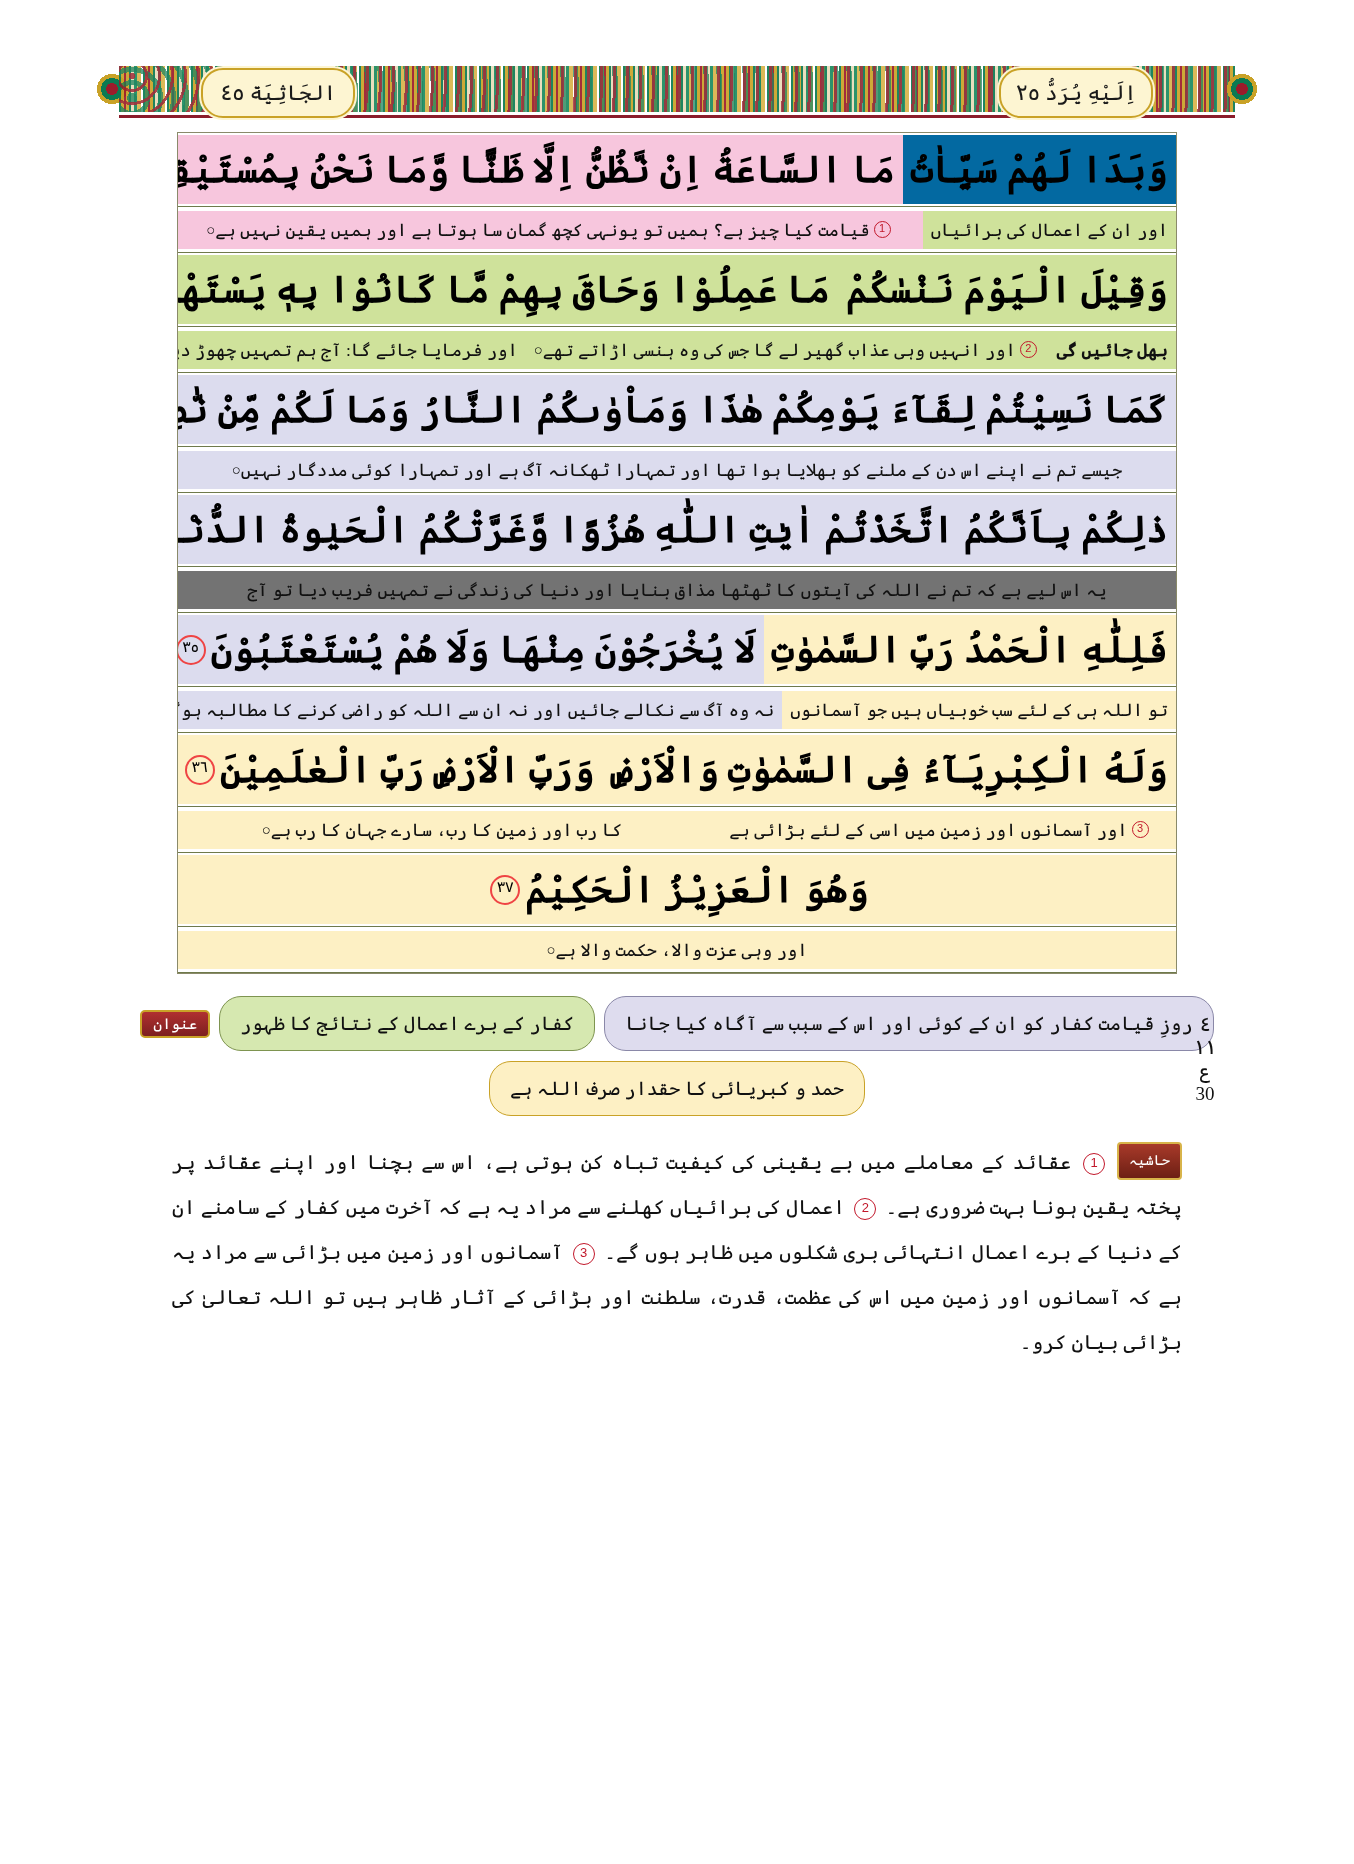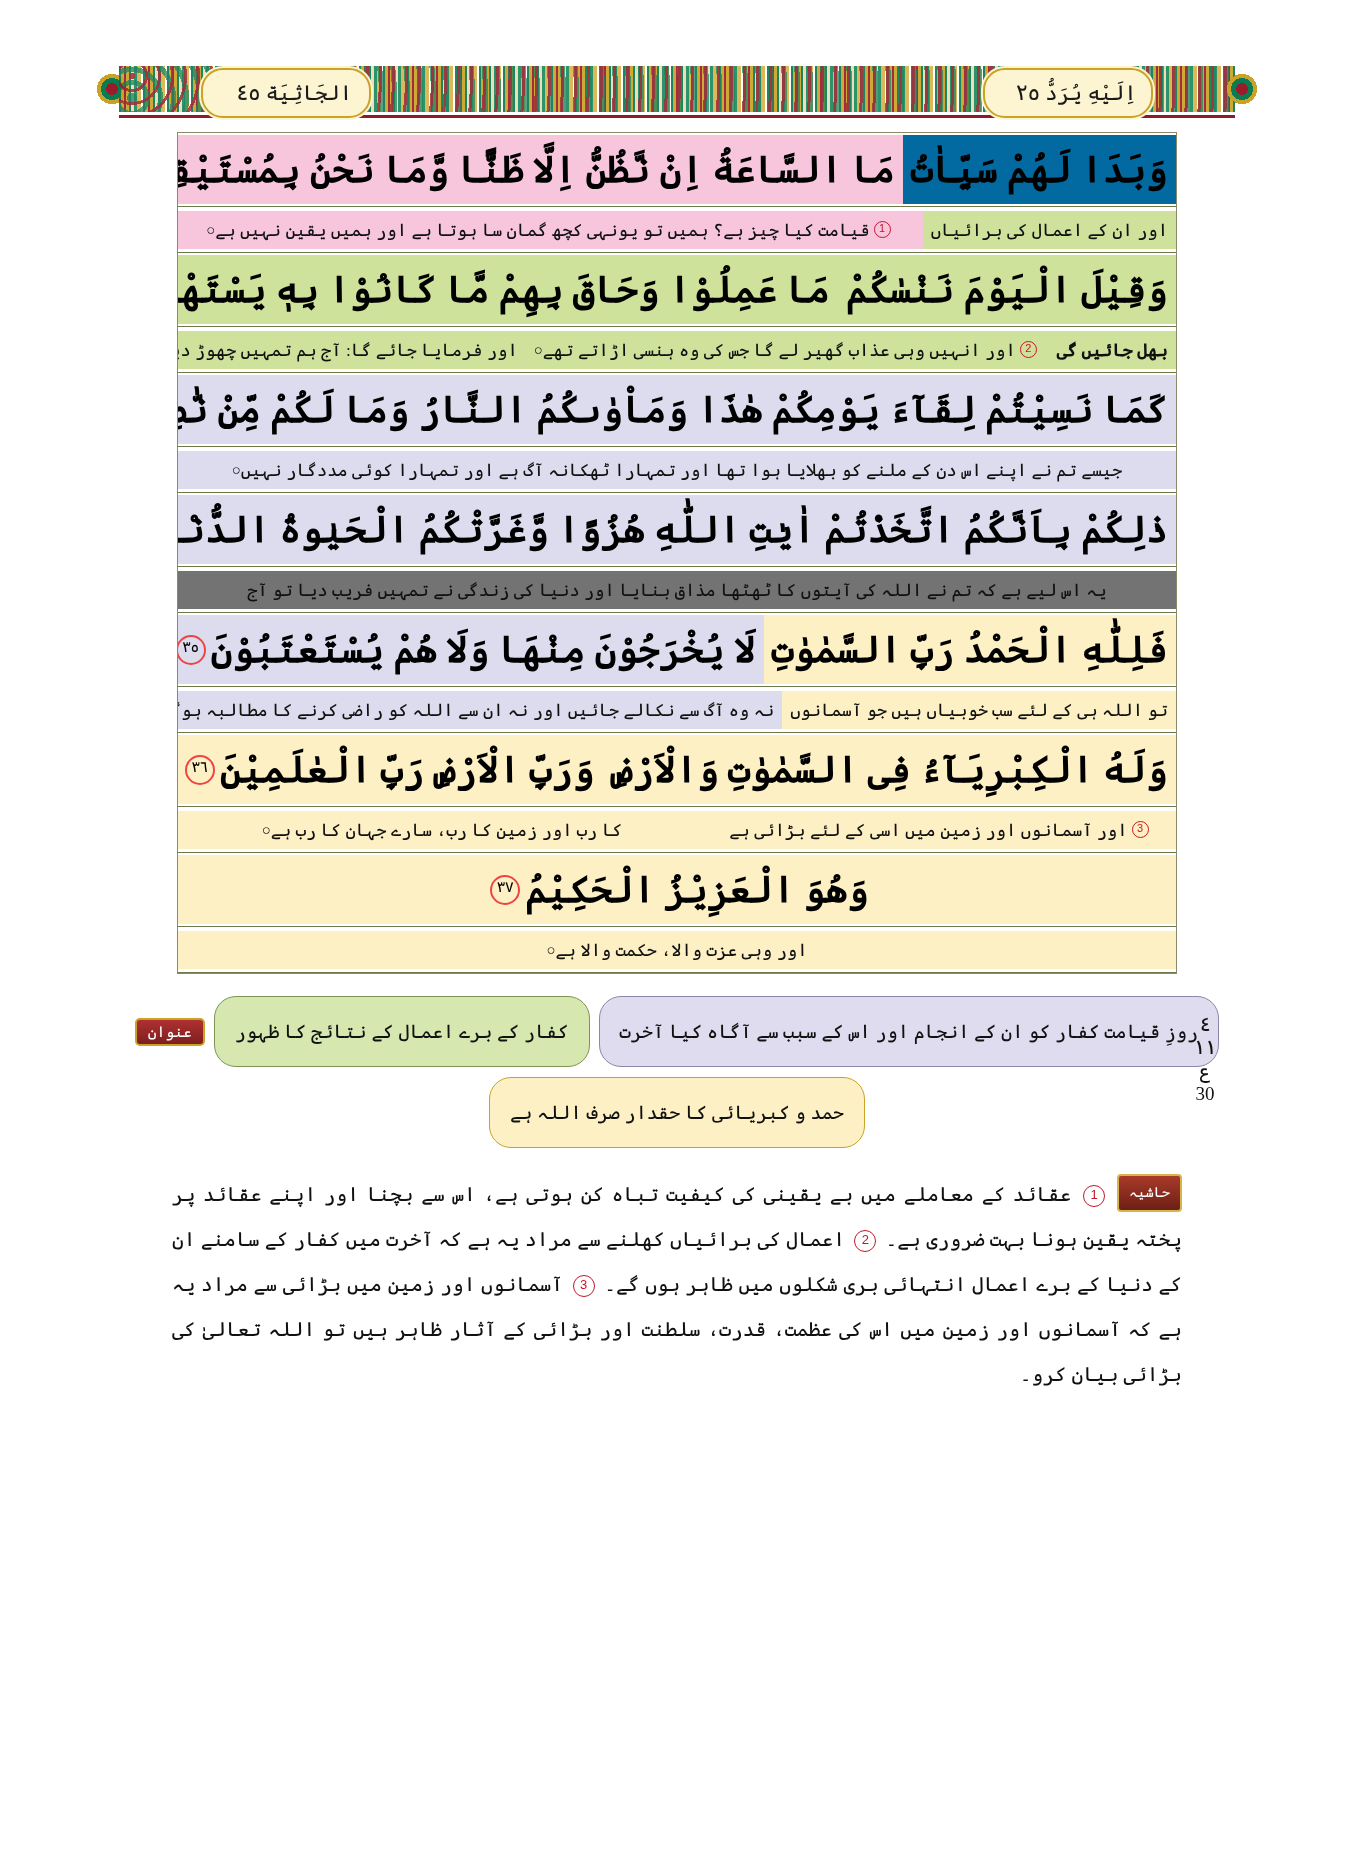--- a/index.html
+++ b/index.html
@@ -67,21 +67,20 @@
     min-width:150px;height:46px;
     background:#fdf5d2;
     border:2px solid #c9a227;
     border-radius:22px;
     display:flex;align-items:center;justify-content:center;
     font-family:"Liberation Serif", serif;
     font-size:21px;color:#1a1a1a;
     letter-spacing:.5px;
     z-index:3;
     box-shadow:0 0 0 2px #fdf5d2;
-    padding-left:16px;
   }
   .cartouche.surah{left:104px;}
   .cartouche.juz{right:104px;}
 
   
   .main-block{
     width:1000px;
     margin-top:12px;
     border:1px solid #8a8a6a;
     position:relative;
@@ -157,21 +156,21 @@
   .heading-zone{
     width:1000px;margin-top:22px;
     display:flex;flex-direction:column;align-items:center;gap:10px;
   }
   .pill-line{
     display:flex;flex-direction:row;align-items:center;justify-content:center;
     gap:9px;width:100%;
   }
   .pill{
     border:1px solid #6d6d8a;border-radius:22px;
-    padding:23px 20px;
+    padding:15px 20px;
     font-family:"Liberation Serif",serif;font-size:19px;color:#111;
     white-space:nowrap;direction:rtl;
   }
   .pill.lilac{background:#dedcee;border-color:#8a88a8;}
   .pill.green{background:#d6e8b0;border-color:#7e9450;}
   .pill.cream{background:#fdf0c4;border-color:#c9a227;}
   .badge-unwan{
     background:linear-gradient(#b03030,#7d1f1f);
     color:#fff;border:2px solid #c9a227;border-radius:5px;
     padding:3px 11px;font-size:15px;font-family:"Liberation Serif",serif;
@@ -350,21 +349,21 @@
     <div class="side-marker">
         <div>٤</div>
         <div>١١</div>
         <div>ع</div>
         <div>30</div>
       </div>
   </div>
 
   <div class="heading-zone">
     <div class="pill-line">
-      <div class="pill lilac">روزِ قیامت کفار کو ان کے انجام اور اس کے سبب سے آگاہ کیا آخرت</div>
+      <div class="pill lilac">روزِ قیامت کفار کو ان کے کوئی اور اس کے سبب سے آگاہ کیا جانا</div>
       <div class="pill green">کفار کے برے اعمال کے نتائج کا ظہور</div>
       <div class="badge-unwan">عنوان</div>
     </div>
     <div class="pill-line">
       <div class="pill cream">حمد و کبریائی کا حقدار صرف اللہ ہے</div>
     </div>
   </div>
 
   <div class="footnotes">
     <span class="badge-hashia">حاشیہ</span><span id="fn-host"><span class="fn-num">1</span><span> عقائد کے معاملے میں بے یقینی کی کیفیت تباہ کن ہوتی ہے، اس سے بچنا اور اپنے عقائد پر پختہ یقین ہونا بہت ضروری ہے۔  </span><span class="fn-num">2</span><span> اعمال کی برائیاں کھلنے سے مراد یہ ہے کہ آخرت میں کفار کے سامنے ان کے دنیا کے برے اعمال انتہائی بری شکلوں میں ظاہر ہوں گے۔  </span><span class="fn-num">3</span><span> آسمانوں اور زمین میں بڑائی سے مراد یہ ہے کہ آسمانوں اور زمین میں اس کی عظمت، قدرت، سلطنت اور بڑائی کے آثار ظاہر ہیں تو اللہ تعالیٰ کی بڑائی بیان کرو۔  </span></span>

